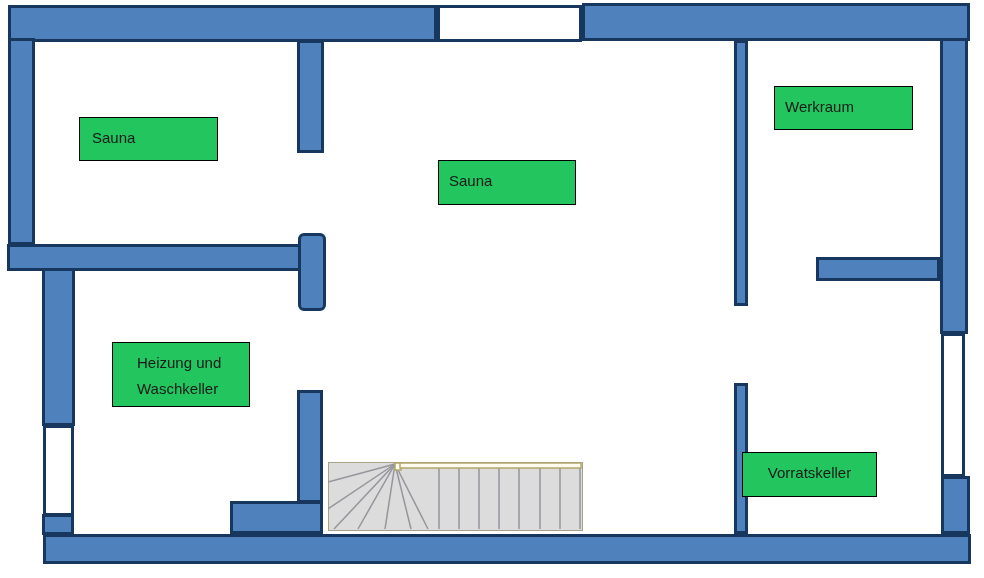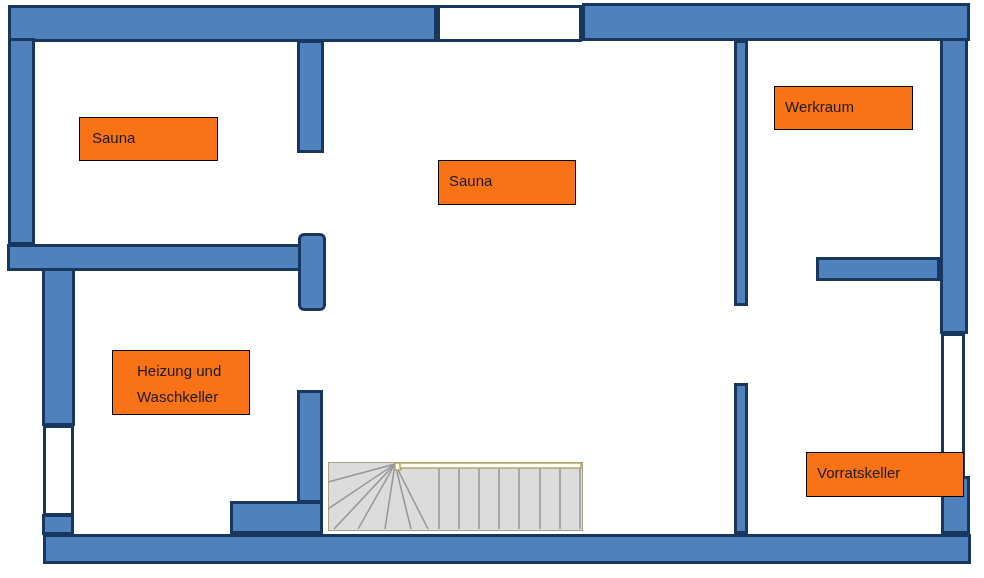--- a/index.html
+++ b/index.html
@@ -23,21 +23,21 @@
   }
   .wall.rounded { border-radius: 6px; }
   .window {
     position: absolute;
     background: #ffffff;
     border: 3px solid #17375e;
     box-sizing: border-box;
   }
   .room-label {
     position: absolute;
-    background: #f97316;
+    background: #22c55e;
     border: 1.5px solid #000000;
     box-sizing: border-box;
     color: #1a1a1a;
     font-size: 15px;
     padding: 7px 10px;
     line-height: 26px;
     white-space: nowrap;
   }
   .stairs {
     position: absolute;
@@ -113,22 +113,22 @@
   </div>
 
   <div class="room-label" style="left:438px; top:160px; width:138px; height:45px;">
     <span>Sauna</span>
   </div>
 
   <div class="room-label" style="left:774px; top:86px; width:139px; height:44px;">
     <span>Werkraum</span>
   </div>
 
-  <div class="room-label" style="left:112px; top:350px; width:138px; height:65px;padding-left:24px;">
+  <div class="room-label" style="left:112px; top:342px; width:138px; height:65px;padding-left:24px;">
     <div>Heizung und</div>
     <div>Waschkeller</div>
   </div>
 
-  <div class="room-label" style="left:806px; top:452px; width:158px; height:45px;">
+  <div class="room-label" style="left:742px; top:452px; width:135px; height:45px;text-align:center;">
     <span>Vorratskeller</span>
   </div>
 
 </div>
 
 </body></html>

